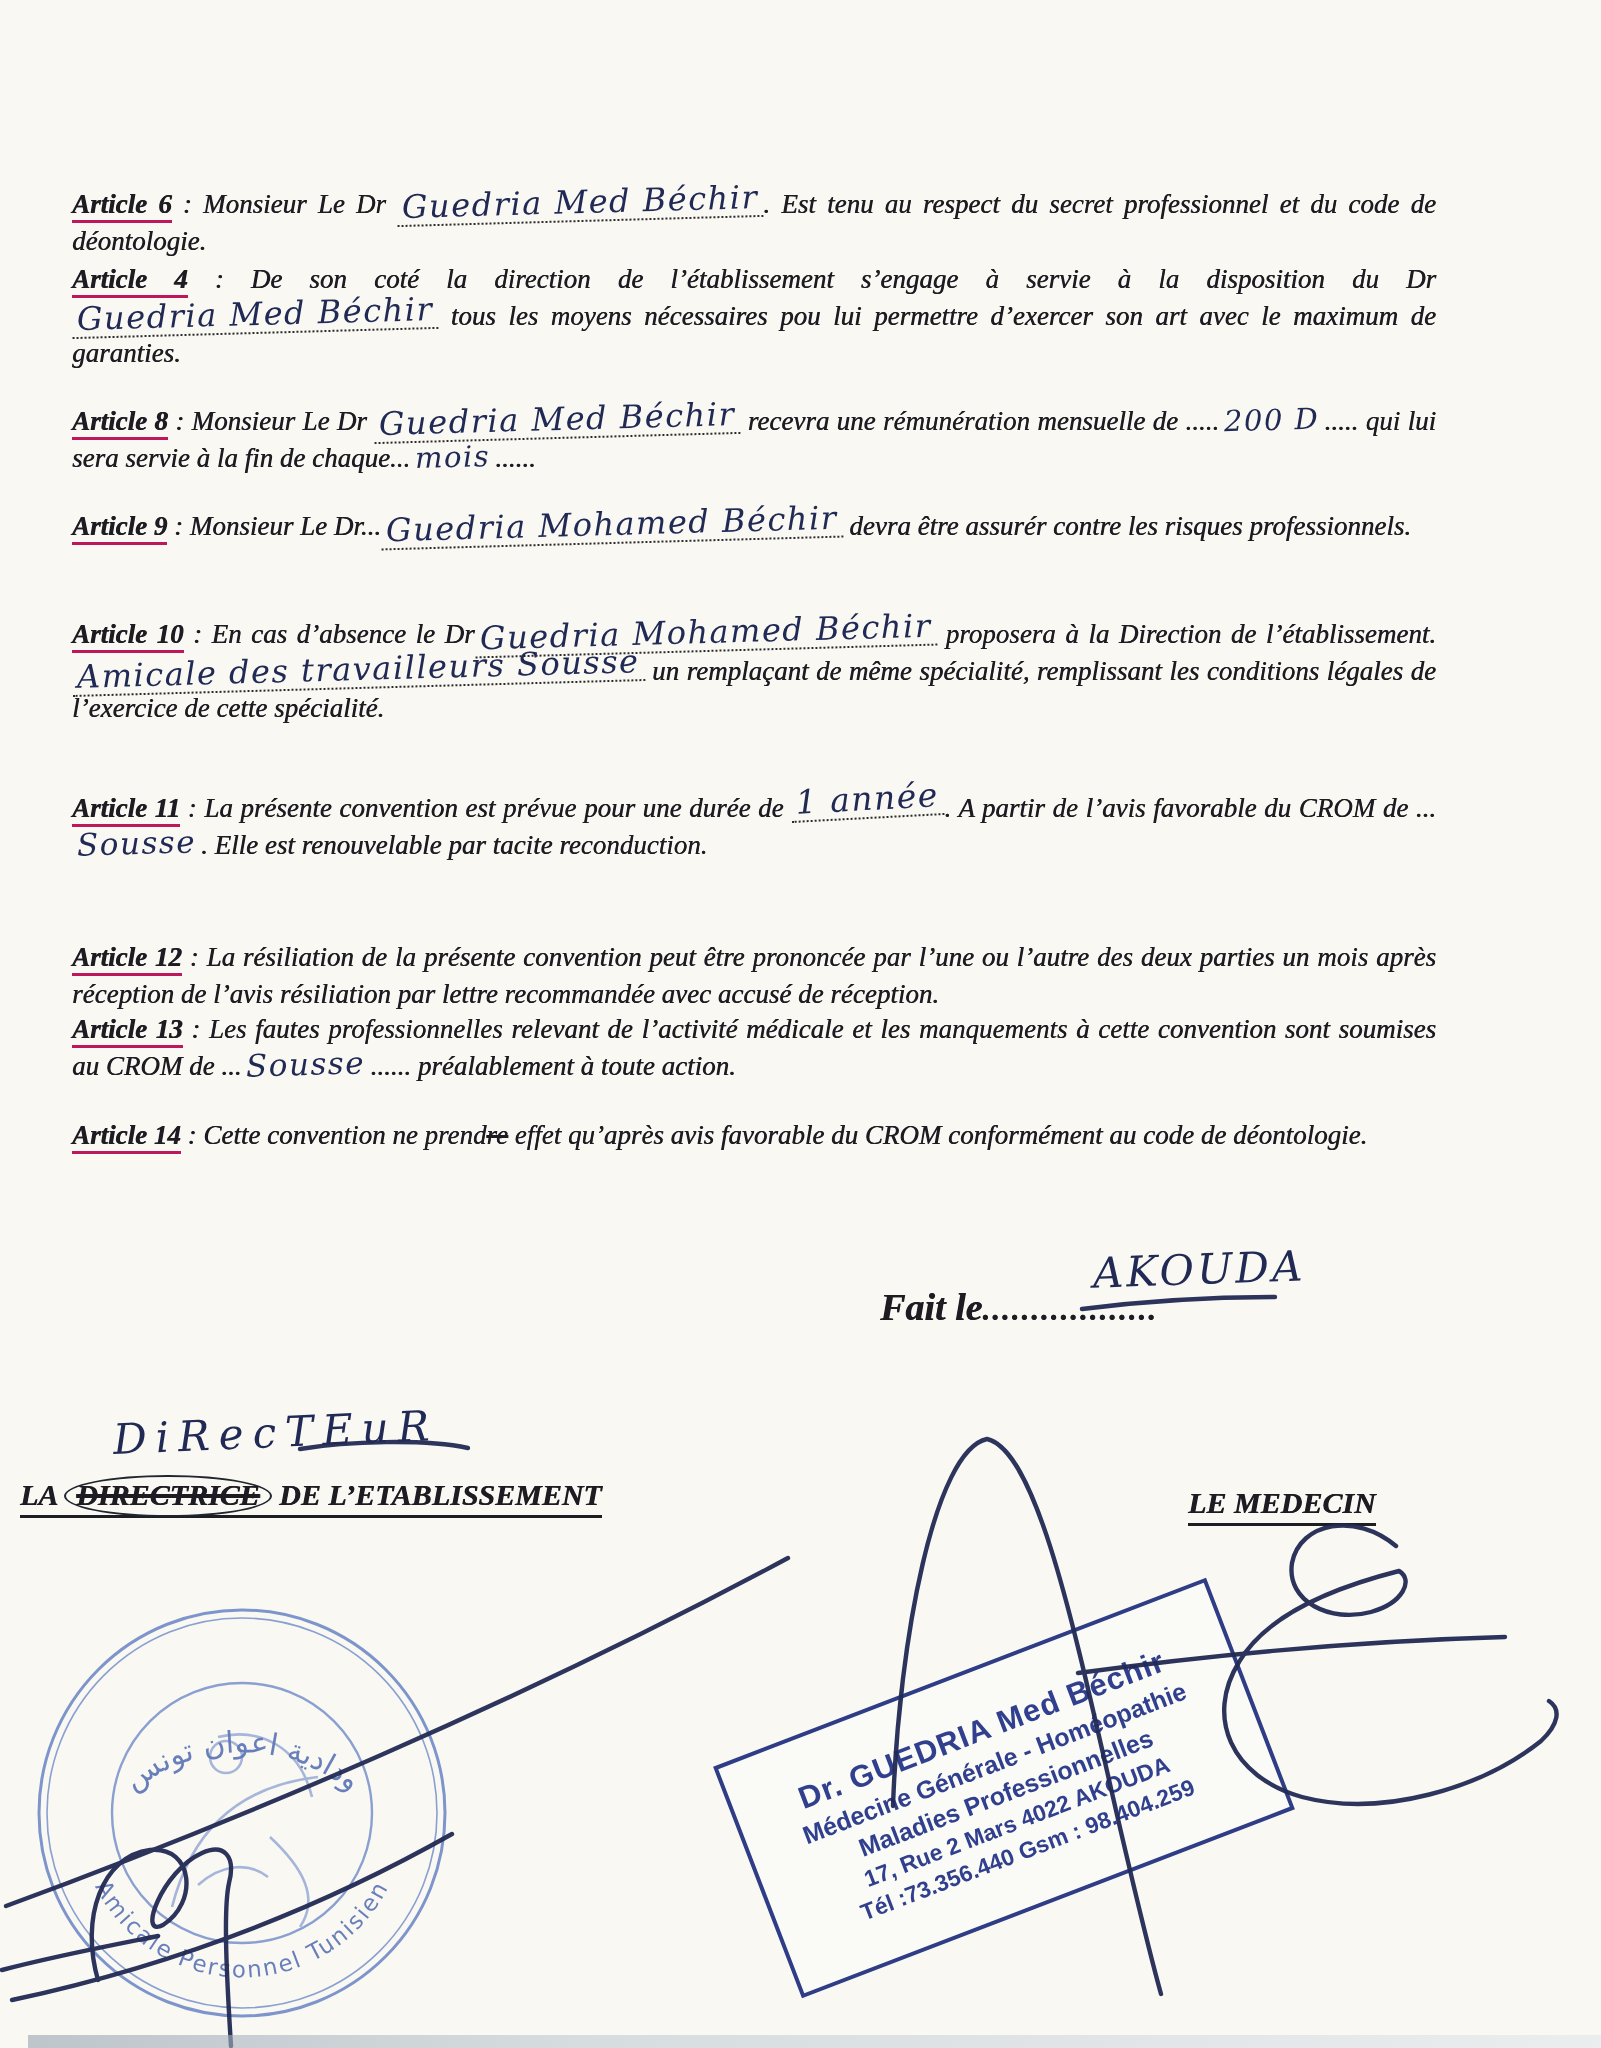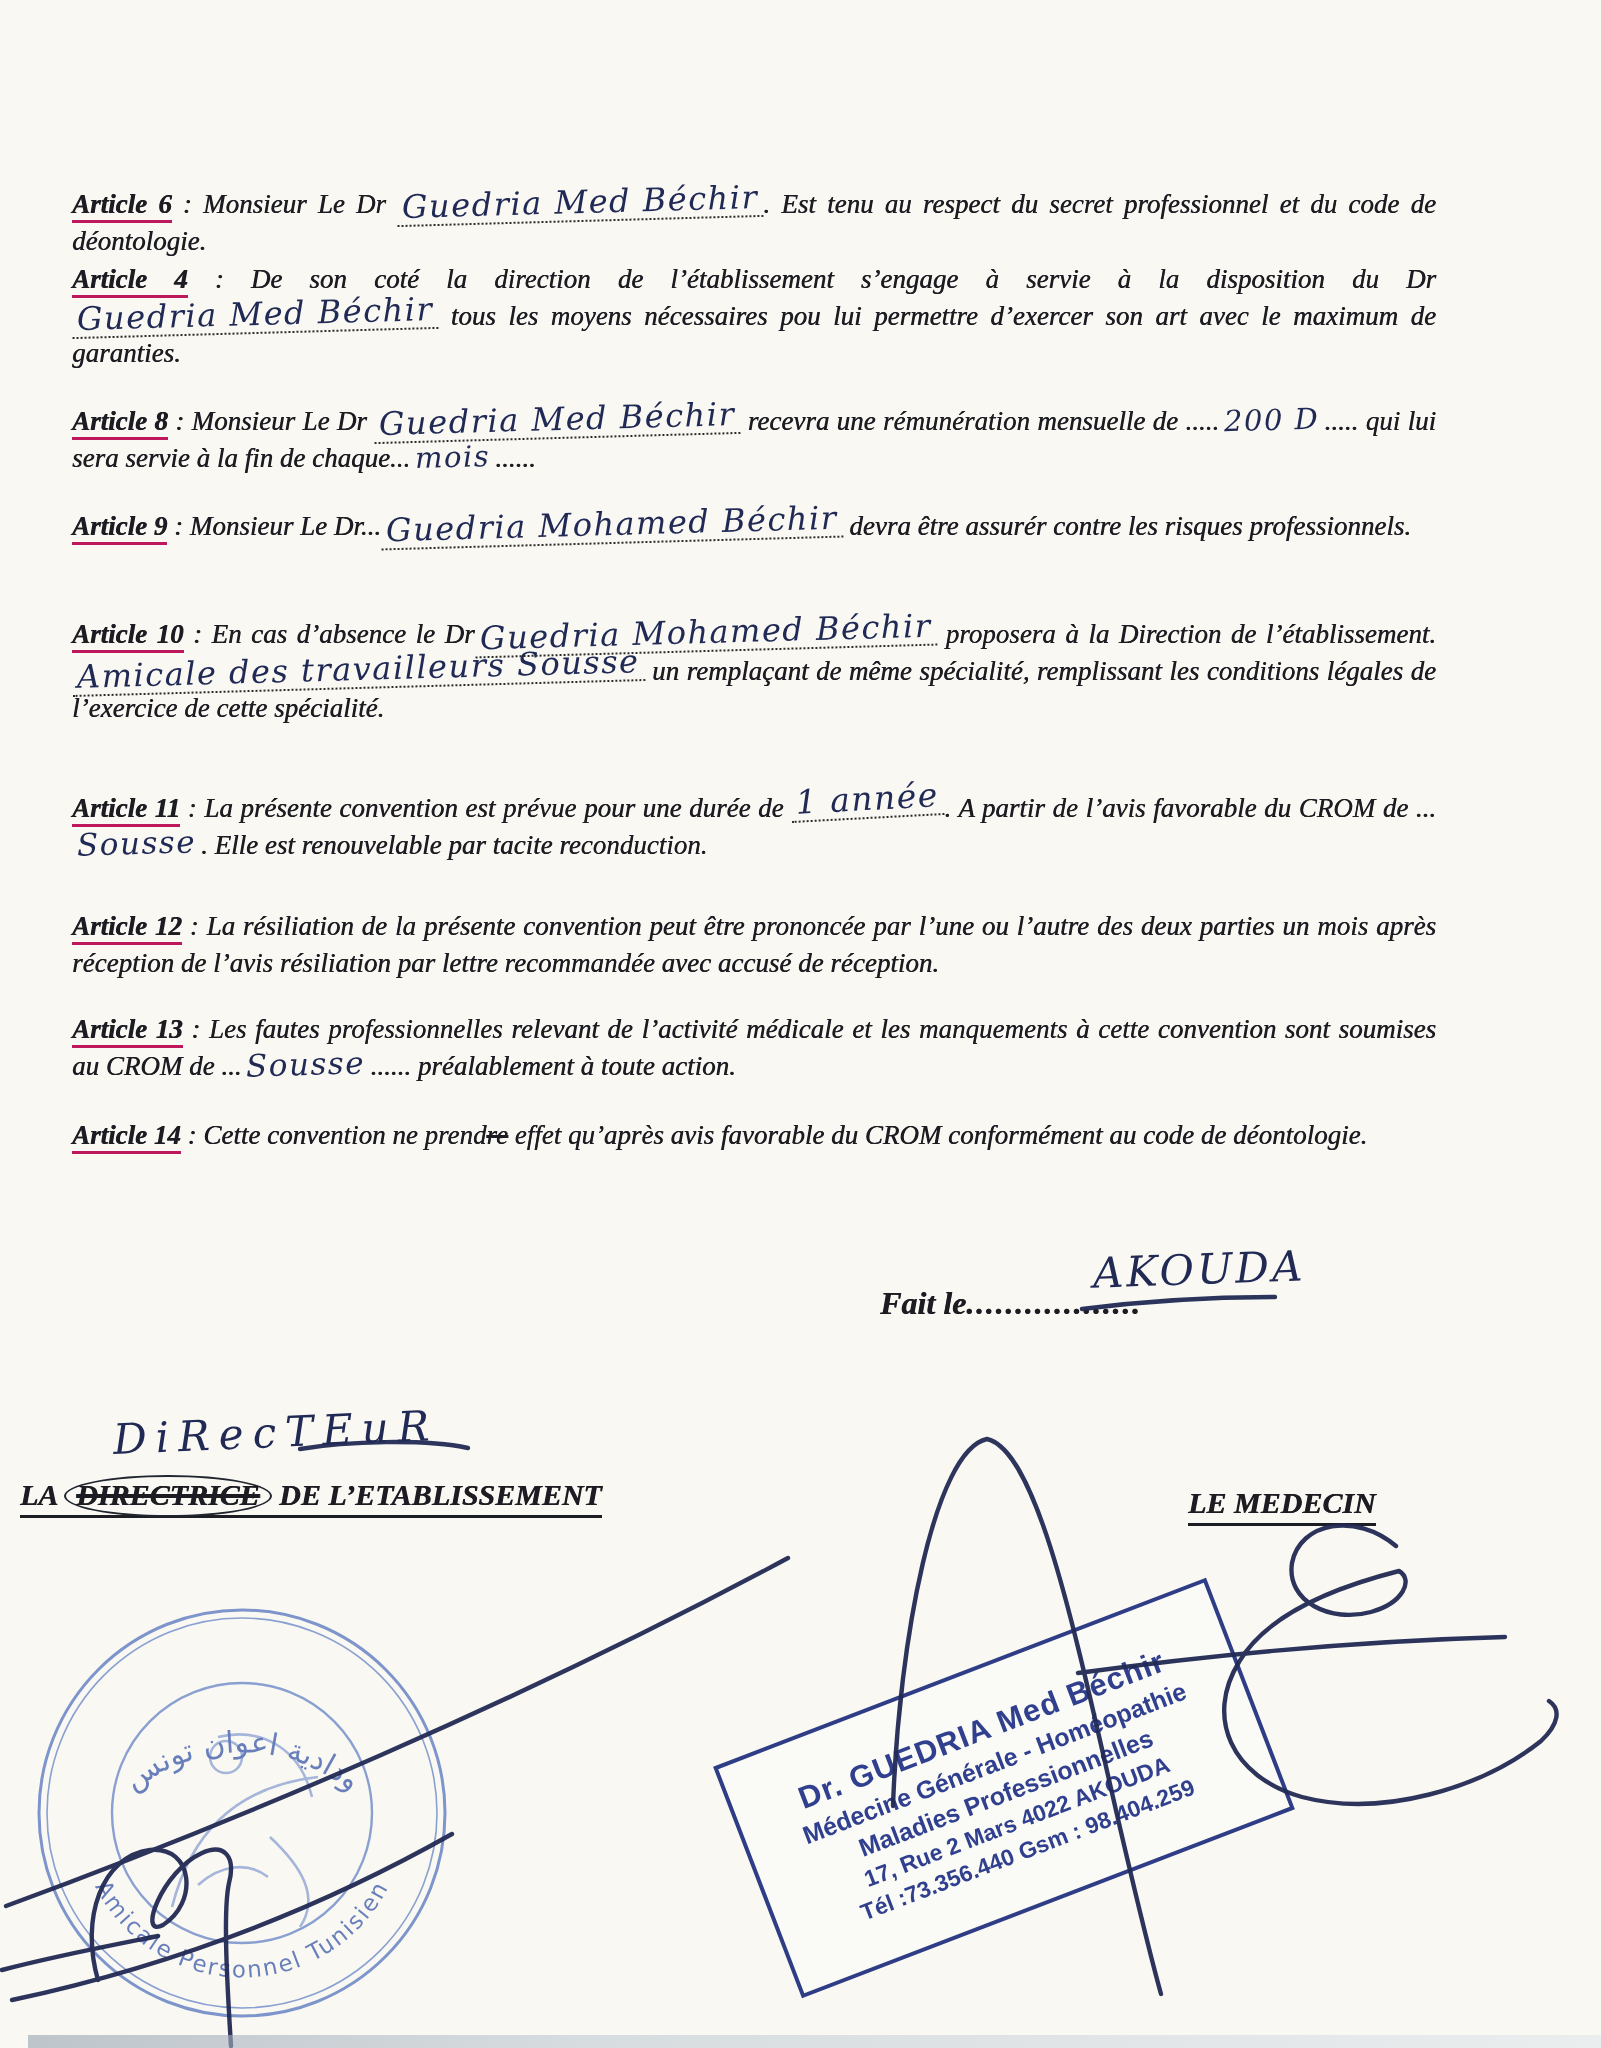--- a/index.html
+++ b/index.html
@@ -42,21 +42,21 @@
     line-height:1;
     padding:0 5px 2px 5px;
     white-space:nowrap;
   }
   .hw-name{ font-size:32px; border-bottom:2.5px dotted #2b2b2b; }
   .hw-fill{ font-size:29px; }
   .hw-raised{ font-size:33px; transform:rotate(-3deg) translateY(-7px); border-bottom:2.5px dotted #2b2b2b;}
   .hw-crom{ font-size:31px; }
   
   .fait{ position:absolute; left:880px; top:1285px; font-style:italic; }
-  .fait-label{ font-size:32px; font-weight:700; }
+  .fait-label{ font-size:38px; font-weight:700; }
   .fait-dots{ font-size:31px; font-weight:700; letter-spacing:2px; }
   .hw-place{
     position:absolute; left:208px; top:-36px;
     font-size:42px; letter-spacing:3px;
     transform:rotate(-2deg);
   }
   
   .hw-directeur{
     position:absolute; left:108px; top:1412px;
     font-size:42px; letter-spacing:9px;
@@ -133,21 +133,21 @@
 
   <p class="art" style="top:616px">
     <span class="alabel">Article 10</span><span class="typed"> : En cas d’absence le Dr</span><span class="hw hw-name">Guedria Mohamed Béchir</span><span class="typed"> proposera à la Direction de l’établissement.</span><span class="hw hw-name">Amicale des travailleurs Sousse</span><span class="typed"> un remplaçant de même spécialité, remplissant les conditions légales de l’exercice de cette spécialité.</span>
   </p>
 
   <p class="art" style="top:789px">
     <span class="alabel">Article 11</span><span class="typed"> : La présente convention est prévue pour une durée de</span>
     <span class="hw hw-raised">1 année</span><span class="typed">. A partir de l’avis favorable du CROM de ...</span><span class="hw hw-crom">Sousse</span><span class="typed">. Elle est renouvelable par tacite reconduction.</span>
   </p>
 
-  <p class="art" style="top:908px">
+  <p class="art" style="top:939px">
     <span class="alabel">Article 12</span><span class="typed"> : La résiliation de la présente convention peut être prononcée par l’une ou l’autre des deux parties un mois après réception de l’avis résiliation par lettre recommandée avec accusé de réception.</span>
   </p>
 
   <p class="art" style="top:1011px">
     <span class="alabel">Article 13</span><span class="typed"> : Les fautes professionnelles relevant de l’activité médicale et les manquements à cette convention sont soumises au CROM de ...</span><span class="hw hw-crom">Sousse</span><span class="typed">...... préalablement à toute action.</span>
   </p>
 
   <p class="art" style="top:1117px">
     <span class="alabel">Article 14</span><span class="typed"> : Cette convention ne prend</span><span class="typed overstruck">re</span><span class="typed"> effet qu’après avis favorable du CROM conformément au code de déontologie.</span>
   </p>

